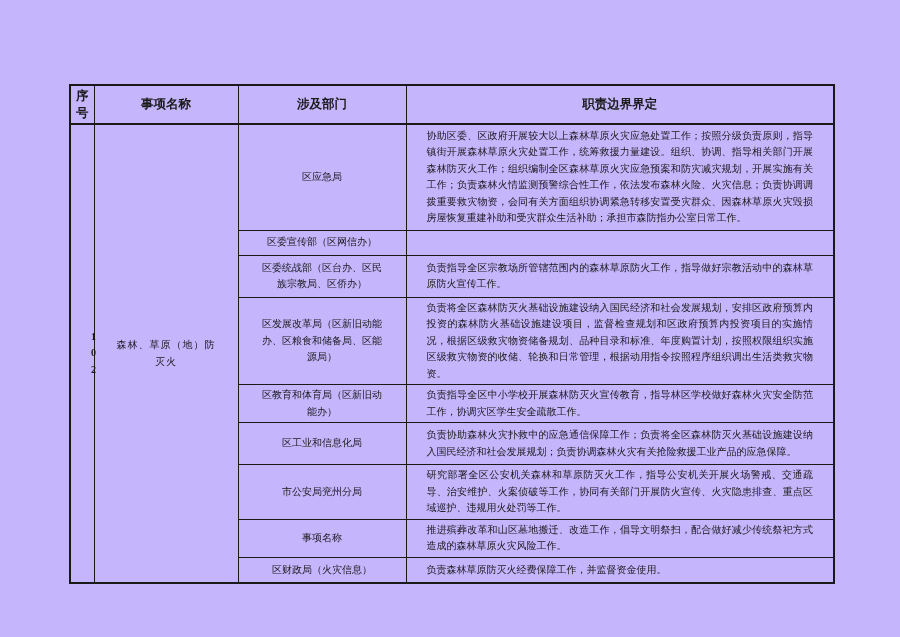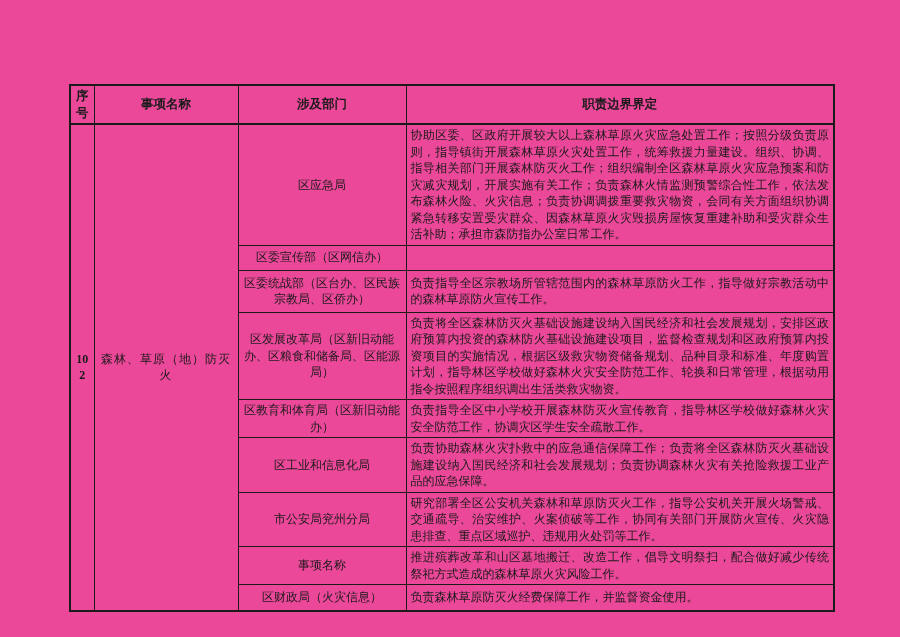--- a/index.html
+++ b/index.html
@@ -9,37 +9,37 @@
     width: 900px;
     height: 637px;
     font-family: "Liberation Serif", "DejaVu Serif", serif;
     color: #1a1a1a;
     position: relative;
   }
   .page {
     position: relative;
     width: 900px;
     height: 637px;
-    background: #ec4899;
+    background: #c4b5fd;
     overflow: hidden;
   }
   table.matrix {
     position: absolute;
     left: 69px;
     top: 84px;
     width: 764px;
     border-collapse: collapse;
     table-layout: fixed;
     border: 2px solid #1a1a1a;
   }
   table.matrix th, table.matrix td {
     border: 1px solid #1a1a1a;
-    padding: 2px 4px;
+    padding: 2px 20px;
     vertical-align: middle;
-    font-size: 12px;
+    font-size: 10px;
     line-height: 16.5px;
     word-break: break-all;
     box-sizing: border-box;
   }
   table.matrix thead th {
     font-weight: bold;
     font-size: 12.5px;
     text-align: center;
     height: 34px;
     border-bottom: 2px solid #1a1a1a;
@@ -112,21 +112,21 @@
         <tr>
       <td class="c-dept">区委宣传部（区网信办）</td>
       <td class="c-resp"></td>
     </tr>
         <tr>
       <td class="c-dept">区委统战部（区台办、区民族宗教局、区侨办）</td>
       <td class="c-resp">负责指导全区宗教场所管辖范围内的森林草原防火工作，指导做好宗教活动中的森林草原防火宣传工作。</td>
     </tr>
         <tr>
       <td class="c-dept">区发展改革局（区新旧动能办、区粮食和储备局、区能源局）</td>
-      <td class="c-resp">负责将全区森林防灭火基础设施建设纳入国民经济和社会发展规划，安排区政府预算内投资的森林防火基础设施建设项目，监督检查规划和区政府预算内投资项目的实施情况，根据区级救灾物资储备规划、品种目录和标准、年度购置计划，指导林区学校做好森林火灾安全防范工作、轮换和日常管理，根据动用指令按照程序组织调出生活类救灾物资。</td>
+      <td class="c-resp">负责将全区森林防灭火基础设施建设纳入国民经济和社会发展规划，安排区政府预算内投资的森林防火基础设施建设项目，监督检查规划和区政府预算内投资项目的实施情况，根据区级救灾物资储备规划、品种目录和标准、年度购置计划，按照权限组织实施区级救灾物资的收储、轮换和日常管理，根据动用指令按照程序组织调出生活类救灾物资。</td>
     </tr>
         <tr>
       <td class="c-dept">区教育和体育局（区新旧动能办）</td>
       <td class="c-resp">负责指导全区中小学校开展森林防灭火宣传教育，指导林区学校做好森林火灾安全防范工作，协调灾区学生安全疏散工作。</td>
     </tr>
         <tr>
       <td class="c-dept">区工业和信息化局</td>
       <td class="c-resp">负责协助森林火灾扑救中的应急通信保障工作；负责将全区森林防灭火基础设施建设纳入国民经济和社会发展规划；负责协调森林火灾有关抢险救援工业产品的应急保障。</td>
     </tr>
         <tr>

